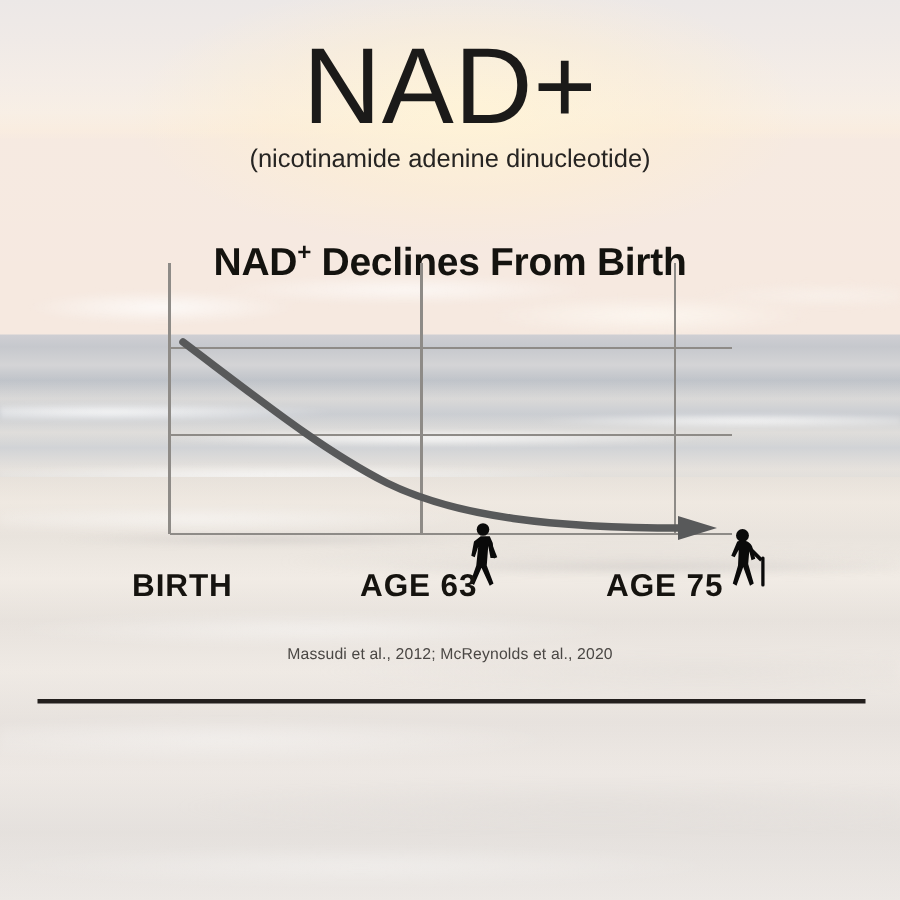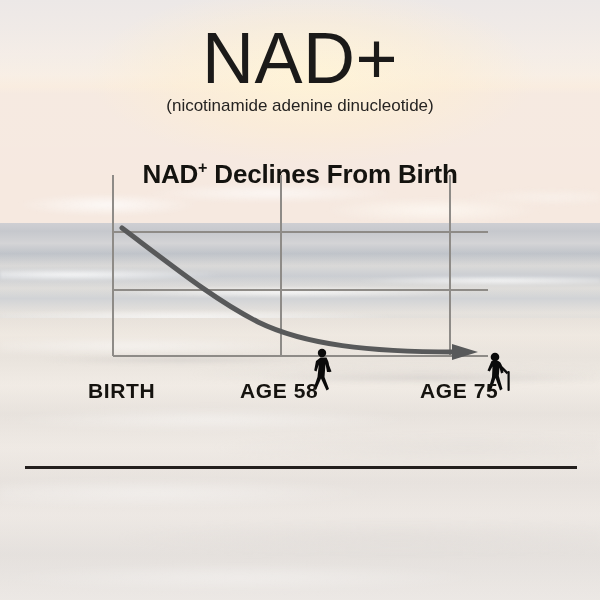--- a/index.html
+++ b/index.html
@@ -142,21 +142,21 @@
   .axlabel {
     position: absolute;
     font-size: 21px;
     font-weight: 700;
     letter-spacing: 0.6px;
     color: #15130f;
     white-space: nowrap;
   }
   .lbl-birth { left: 88px;  top: 379px; }
   .lbl-a35   { left: 240px; top: 379px; }
-  .lbl-a75   { left: 420px; top: 379px; }
+  .lbl-a75   { left: 404px; top: 379px; }
 
   
   .citation {
     position: absolute;
     left: 0; right: 0;
     top: 430px;
     text-align: center;
     font-size: 10.5px;
     font-weight: 500;
     color: #4a4744;
@@ -228,19 +228,20 @@
       <circle cx="495" cy="357" r="4.3"></circle>
       <path d="M491.5,361 C495,359.5 500,360.5 501.5,364.5 L503.5,372.5 L501,373.5
                L499.5,367.5 L498.8,376 L502.5,389 L500,390.5 L495.5,378
                L491,390.5 L488.5,389 L492,377 L492.5,366.5 L489.8,371.5 L487.5,370.5 Z"></path>
       <path d="M501,365 L508.5,372.5 L506.8,374.3 L499.6,367.3 Z"></path>
       <rect x="507.5" y="371" width="2.2" height="20" rx="1"></rect>
     </g>
   </svg>
 
   <div class="axlabel lbl-birth">BIRTH</div>
-  <div class="axlabel lbl-a35">AGE 58</div>
+  <div class="axlabel lbl-a35">AGE 63</div>
   <div class="axlabel lbl-a75">AGE 75</div>
 
+  <div class="citation">Massudi et al., 2012; McReynolds et al., 2020</div>
 
   <div class="divider"></div>
 
 </div>
 
 </body></html>

